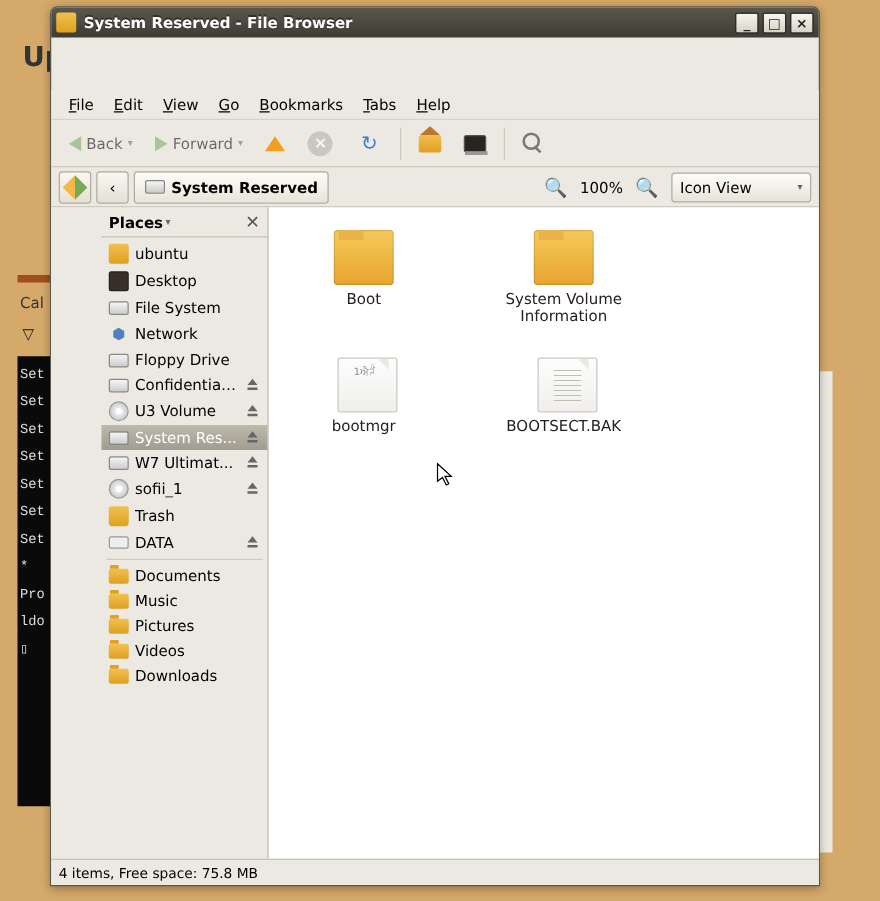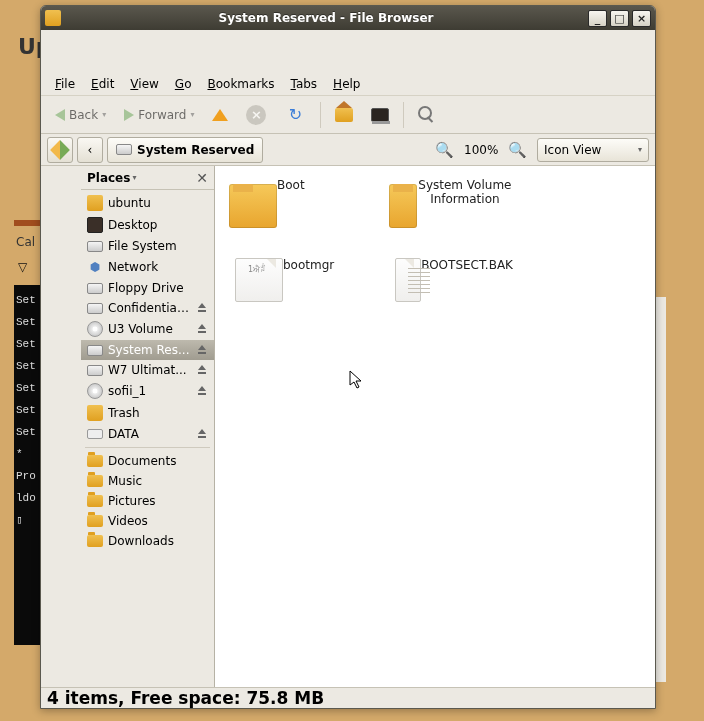--- a/index.html
+++ b/index.html
@@ -52,21 +52,21 @@
   padding: 0 4px;
   color: #fff;
   font-weight: bold;
 }
 .titlebar .icon-sm {
   width: 16px; height: 16px;
   background: linear-gradient(#f0c050,#e0a020);
   border-radius: 2px;
   margin-right: 6px;
 }
-.titlebar .title { flex: 1; text-align: center; text-shadow: 0 -1px 0 rgba(0,0,0,0.4);}
+.titlebar .title { flex: 1; text-shadow: 0 -1px 0 rgba(0,0,0,0.4);}
 .titlebar .wbtn {
   width: 19px; height: 17px;
   background: linear-gradient(#f7f5f0,#d6d2c5);
   border: 1px solid #2a2a2a;
   border-radius: 2px;
   margin-left: 3px;
   display: flex; align-items:center; justify-content:center;
   font-size: 11px; font-weight:bold; color:#222;
   cursor: pointer;
 }
@@ -185,37 +185,36 @@
 .ic-trash{background:linear-gradient(#f0c050,#e0a020);border-radius:2px 2px 3px 3px;}
 .ic-fold{background:linear-gradient(#f0c050,#e0a020);border-radius:2px;height:12px;position:relative;}
 .ic-fold::before{content:"";position:absolute;top:-3px;left:1px;width:7px;height:3px;background:#e0a020;border-radius:1px 1px 0 0;}
 .content {
   flex:1;
   background:#fff;
   overflow:auto;
   padding: 6px 12px;
 }
 .icon-grid { display:flex; flex-wrap:wrap; gap: 14px 32px; align-content:flex-start;}
-.fitem { width:128px; display:flex; flex-direction:row; align-items:flex-start; padding:6px 2px; border-radius:3px; cursor:pointer;}
+.fitem { width:128px; display:flex; flex-direction:column; align-items:center; padding:6px 2px; border-radius:3px; cursor:pointer;}
 .fitem .big-ic { width:48px;height:44px; margin-bottom:4px; position:relative;}
 .big-folder { background:linear-gradient(#f6c95a,#e8a52e); border-radius:3px; height:38px; margin-top:6px; box-shadow:inset 0 0 0 1px rgba(0,0,0,0.12);}
 .big-folder::before{content:"";position:absolute;top:0px;left:4px;width:20px;height:8px;background:#eab24a;border-radius:2px 2px 0 0;}
 .big-file { background:linear-gradient(#fdfdfd,#f0efed); border:1px solid #c9c7c1; border-radius:2px; height:44px; width:36px; margin-left:6px;}
 .big-file::before{content:"";position:absolute;right:6px;top:0;width:0;height:0;border-left:9px solid transparent;border-top:9px solid #ece9e2;}
 .big-file.txt::after{content:"";position:absolute;left:12px;top:9px;width:22px;height:25px;background:repeating-linear-gradient(#c3beb3 0,#c3beb3 1px,transparent 1px,transparent 4px);}
 .big-file.bin::after{content:"1\A10\A101\A1010";white-space:pre;position:absolute;left:12px;top:6px;font-size:8px;color:#888;line-height:9px;}
 .fitem .fname { font-size:12px; text-align:center; color:#222; line-height:14px;}
 .statusbar {
   height:21px;
   border-top:1px solid #c6c2b5;
   background:#ece9e2;
   display:flex;align-items:center;
   padding:0 6px;
-  font-size:17px;
-  font-weight:bold;
+  font-size:11px;
 }
 .cursor-img { position:absolute; left:349px; top:370px; pointer-events:none; font-size:16px; color:#000;}
 .scrollhint { position:absolute; right:38px; top:297px; width:12px; height:385px; background:#ece9e2; border-left:1px solid #cfcabe;}
 </style>
 </head>
 <body>
 
 <div class="bg-update">Up</div>
 <div class="bg-bars"></div>
 <div class="bg-cal">Cal</div>

